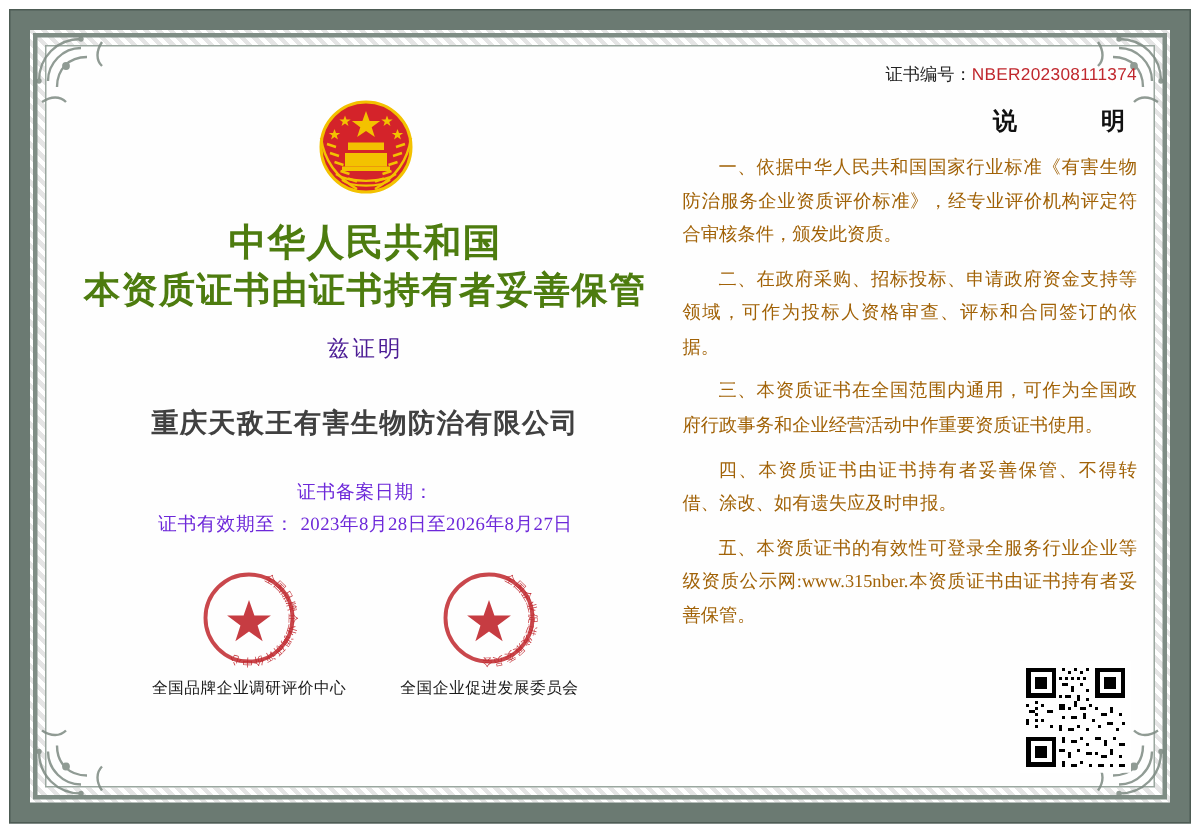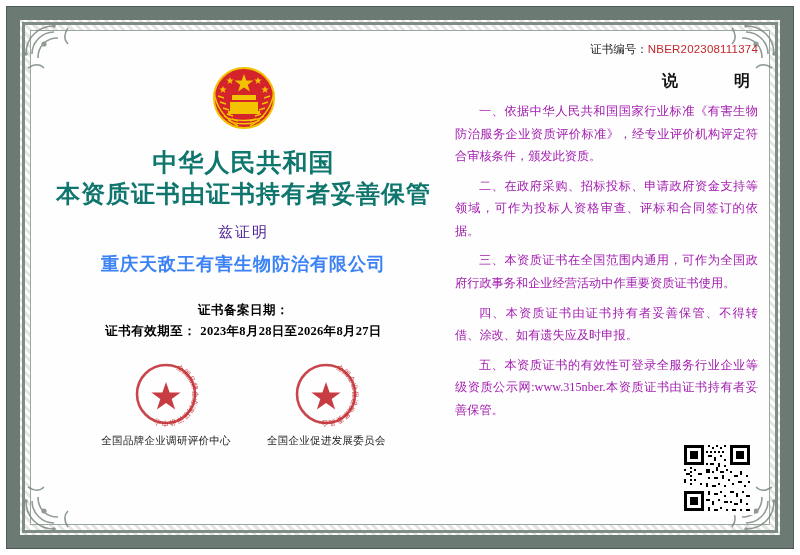--- a/index.html
+++ b/index.html
@@ -96,62 +96,61 @@
   .emblem {
     margin: 10px auto 2px;
     width: 92px;
     height: 92px;
     position: relative;
   }
 
   .main-title {
     font-family: "Liberation Serif", serif;
     font-weight: bold;
-    color: #0f766e;
+    color: #4d7c0f;
     font-size: 25px;
     line-height: 1.32;
     letter-spacing: 1px;
     margin-top: 4px;
   }
   .main-title .line2 { font-size: 24px; }
 
   .zheng-ming {
     font-family: "Liberation Serif", serif;
     font-size: 15px;
     color: #4c1d95;
     margin-top: 12px;
     letter-spacing: 2px;
   }
 
   .company-name {
     font-family: "Liberation Serif", serif;
     font-size: 18px;
     font-weight: bold;
-    color: #3b82f6;
-    margin-top: 10px;
+    color: #404040;
+    margin-top: 28px;
     letter-spacing: 1px;
   }
 
   .grade {
     font-family: "Liberation Serif", serif;
     font-size: 36px;
     font-weight: bold;
     color: #c0272d;
     margin-top: 14px;
     letter-spacing: 3px;
     text-shadow: 0 1px 0 rgba(0,0,0,0.15);
   }
 
   .dates {
     margin-top: 24px;
     font-size: 12.5px;
-    color: #000000;
+    color: #6d28d9;
     line-height: 1.7;
     font-family: "Liberation Serif", serif;
-    font-weight: bold;
   }
   .dates .row {
     display: flex;
     justify-content: center;
     gap: 4px;
     white-space: nowrap;
   }
   .dates .lbl { letter-spacing: 0.5px; }
   .dates .val { letter-spacing: 0.3px; }
 
@@ -205,21 +204,21 @@
     font-size: 16px;
     font-weight: bold;
     letter-spacing: 8px;
     color: #111;
     margin-top: 14px;
     margin-bottom: 8px;
   }
   .clause {
     font-family: "Liberation Serif", serif;
     font-size: 12.2px;
-    color: #a21caf;
+    color: #a16207;
     line-height: 1.85;
     text-align: justify;
     margin: 0 0 7px 0;
     text-indent: 24px;
   }
 
   
   .qr {
     position: absolute;
     right: 12px;

